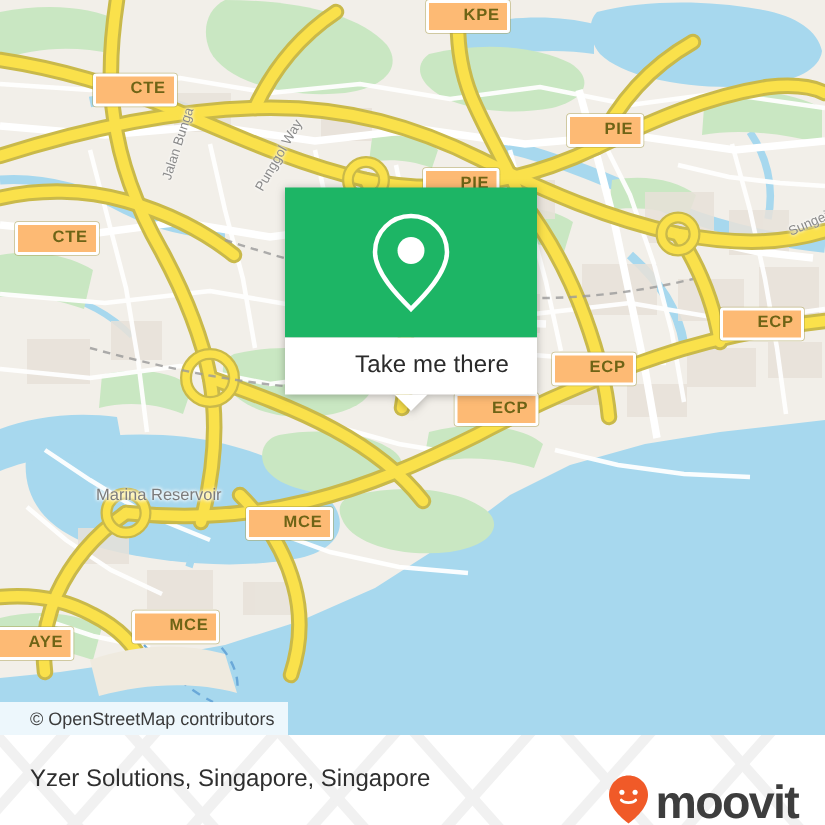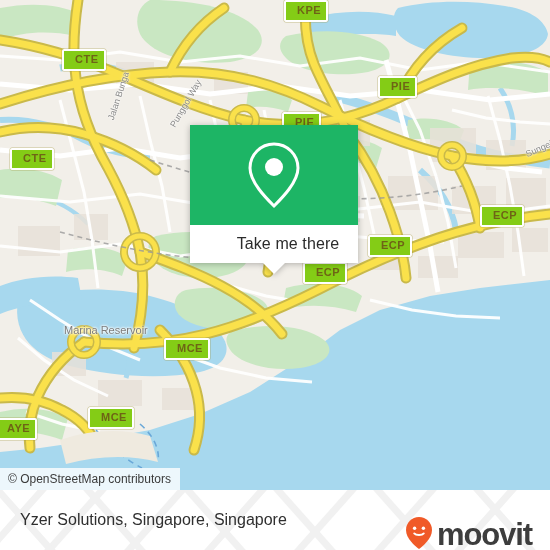--- a/index.html
+++ b/index.html
@@ -15,29 +15,29 @@
   #map {
     position:absolute; left:0; top:0; width:550px; height:490px;
     background:#F2EFE9; overflow:hidden;
   }
   #map svg { display:block; }
   .map-layer { position:absolute; left:0; top:0; width:550px; height:490px; }
 
   
   .shield {
     position:absolute;
-    background:#84cc16;
+    background:#fdba74;
     border:2px solid #ffffff;
     border-radius:2px;
     color:#6E6416;
     font-size:11px;
     font-weight:bold;
     letter-spacing:.5px;
     line-height:13px;
-    padding:2px 5px 3px 11px;
+    padding:2px 5px 3px 23px;
     text-align:center;
     font-family:"Liberation Sans", sans-serif;
     box-shadow:0 0 0 .5px rgba(160,150,60,.55);
     white-space:nowrap;
   }
 
   .place-label {
     position:absolute;
     color:#7c7c7c;
     font-size:11px;
@@ -87,21 +87,21 @@
     border-left:11px solid transparent;
     border-right:11px solid transparent;
     border-top:11px solid #ffffff;
   }
 
   
   #attribution {
     position:absolute;
     left:0; top:468px;
     height:22px;
-    padding:0 9px 0 8px;
+    padding:0 9px 0 20px;
     background:rgba(255,255,255,.80);
     display:flex; align-items:center;
     font-size:12px;
     color:#3b3b3b;
     font-family:"Liberation Sans", sans-serif;
     white-space:nowrap;
   }
 
   
   #footer {

